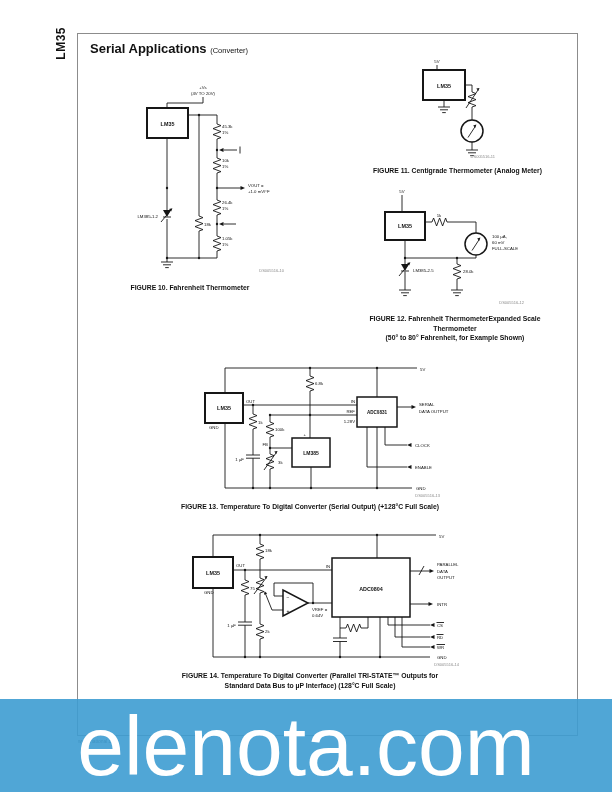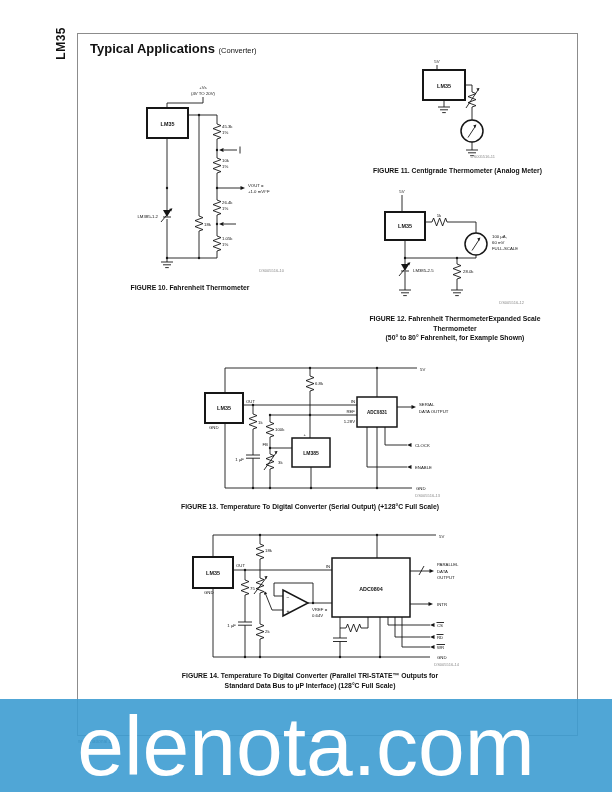--- a/index.html
+++ b/index.html
@@ -52,21 +52,21 @@
         <circle r="11" class="w15"></circle>
           <path class="w" d="M-4 6.5 L3.2 -4.5"></path>
         <path class="f" d="M4.4 -6.4 l-3.2 1 2 2.4 Z"></path>
       </g>
     </defs>
   </svg>
 
   <div class="frame"></div>
   <div class="tab">LM35</div>
   <div class="heading">
-    <span>Typical Applications</span>
+    <span>Serial Applications</span>
     <span class="cont">(Converter)</span>
   </div>
 
   <svg class="fig" style="left:105px;top:82px" width="215" height="212" viewBox="105 82 215 212">
     <g>
       <path class="w" d="M203 97 V103 H167 V108"></path>
       <rect class="w2" x="147" y="108" width="41" height="30"></rect>
       <path class="w" d="M188 115 H217 M199 115 V214 M199 233 V258"></path>
       <use href="#rv" x="199" y="214"></use>
       <path class="w" d="M217 115 V122 M217 141 V156 M217 175 V198 M217 217 V234 M217 253 V258"></path>

